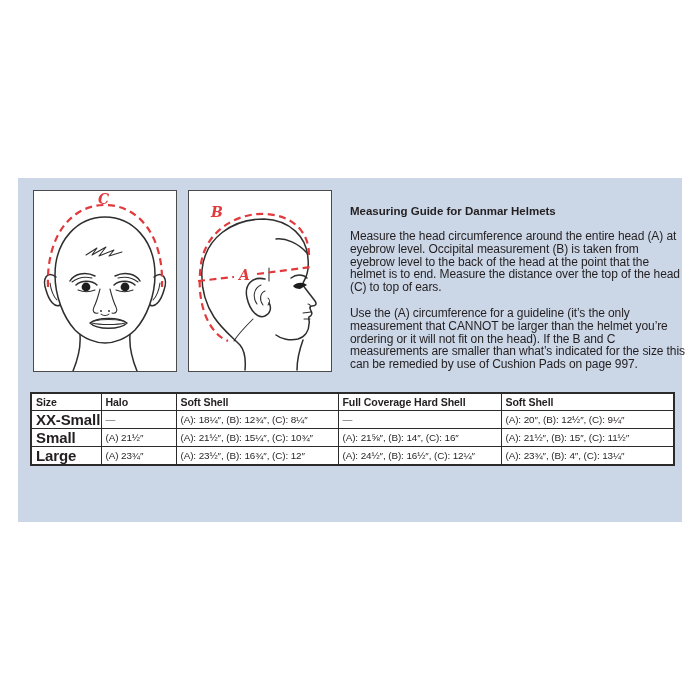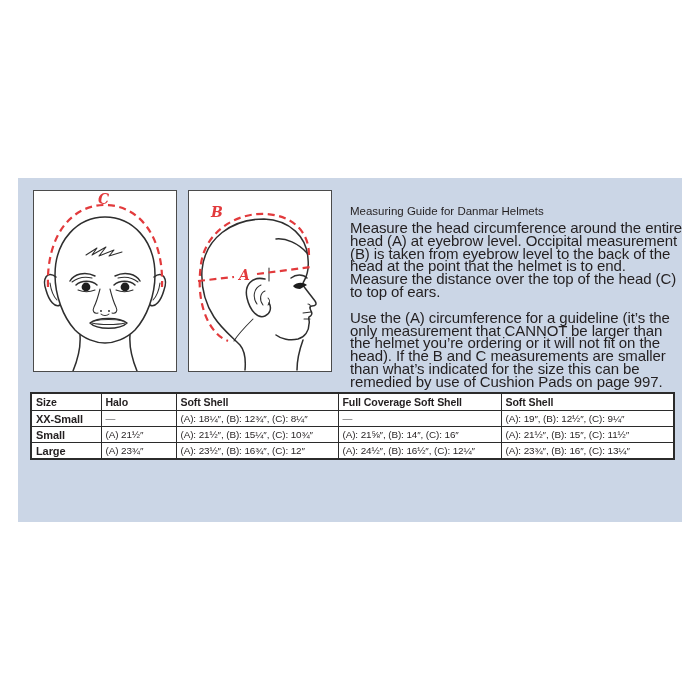--- a/index.html
+++ b/index.html
@@ -21,35 +21,35 @@
   .diagram-box svg { display:block; width:142px; height:180px; }
 
   .ink   { fill:none; stroke:var(--ink,#2e2e2e); stroke-width:1.5; stroke-linecap:round; stroke-linejoin:round; }
   .thin  { stroke-width:1.05; }
   .head  { fill:#ffffff; }
   .fill-ink { fill:#1d1d1d; stroke:none; }
   .red-dash { fill:none; stroke:var(--accent-red,#e23a3c); stroke-width:2.2; stroke-dasharray:7 4.5; stroke-linecap:butt; }
   .red-label { fill:var(--accent-red,#e23a3c); font-family:"DejaVu Serif", serif; font-style:italic; font-weight:bold; font-size:14px; }
 
   .guide-text { position:absolute; left:332px; top:26px; width:336px; }
-  .guide-text h3 { margin:0 0 4px 0; font-size:11.5px; line-height:14px; font-weight:normal; }
-  .guide-text p  { margin:0 0 13px 0; font-size:15px; line-height:12.8px; letter-spacing:-0.1px; }
+  .guide-text h3 { margin:0 0 12px 0; font-size:11.5px; line-height:14px; font-weight:bold; }
+  .guide-text p  { margin:0 0 13px 0; font-size:12px; line-height:12.8px; letter-spacing:-0.1px; }
 
   .size-table {
     position:absolute; left:12px; top:214px; width:643px;
     border-collapse:collapse; background:#ffffff; table-layout:fixed;
     border:2px solid var(--table-border,#2b2b2b);
   }
   .size-table th, .size-table td {
     border:1px solid var(--table-border,#2b2b2b);
     height:15px; padding:0 2px 0 4px; text-align:left; vertical-align:middle;
     font-size:9.9px; letter-spacing:-0.1px; white-space:nowrap; overflow:hidden;
   }
   .size-table thead th { font-size:10.6px; font-weight:bold; height:16px; }
-  .size-table tbody th { font-size:11px; font-weight:bold; }
+  .size-table tbody th { font-size:15px; font-weight:bold; }
   .size-table .dash { color:#5a5a5c; }
 </style>
 </head>
 <body style="--panel-bg: #cbd6e6; --accent-red: #e23a3c; --ink: #2e2e2e; --text: #231f20; --table-border: #2b2b2b;">
 
 <section class="panel">
 
   <figure class="diagram-box" id="front-box">
     <svg viewBox="0 0 142 180">
 
@@ -136,42 +136,42 @@
         <col style="width:75px">
         <col style="width:162px">
         <col style="width:163px">
         <col style="width:173px">
     </colgroup>
     <thead>
       <tr id="size-table-head">
           <th>Size</th>
           <th>Halo</th>
           <th>Soft Shell</th>
-          <th>Full Coverage Soft Shell</th>
+          <th>Full Coverage Hard Shell</th>
           <th>Soft Shell</th>
         </tr>
     </thead>
     <tbody id="size-table-body">
         <tr>
           <th>XX-Small</th>
           <td class="dash">—</td>
           <td>(A): 18¼″, (B): 12¾″, (C): 8¼″</td>
           <td class="dash">—</td>
-          <td>(A): 19″, (B): 12½″, (C): 9¼″</td>
+          <td>(A): 20″, (B): 12½″, (C): 9¼″</td>
         </tr>
         <tr>
           <th>Small</th>
           <td>(A) 21½″</td>
           <td>(A): 21½″, (B): 15¼″, (C): 10¾″</td>
           <td>(A): 21⅝″, (B): 14″, (C): 16″</td>
           <td>(A): 21½″, (B): 15″, (C): 11½″</td>
         </tr>
         <tr>
           <th>Large</th>
           <td>(A) 23¾″</td>
           <td>(A): 23½″, (B): 16¾″, (C): 12″</td>
           <td>(A): 24½″, (B): 16½″, (C): 12¼″</td>
-          <td>(A): 23¾″, (B): 16″, (C): 13¼″</td>
+          <td>(A): 23¾″, (B): 4″, (C): 13¼″</td>
         </tr>
       </tbody>
   </table>
 
 </section>
 
 </body></html>

